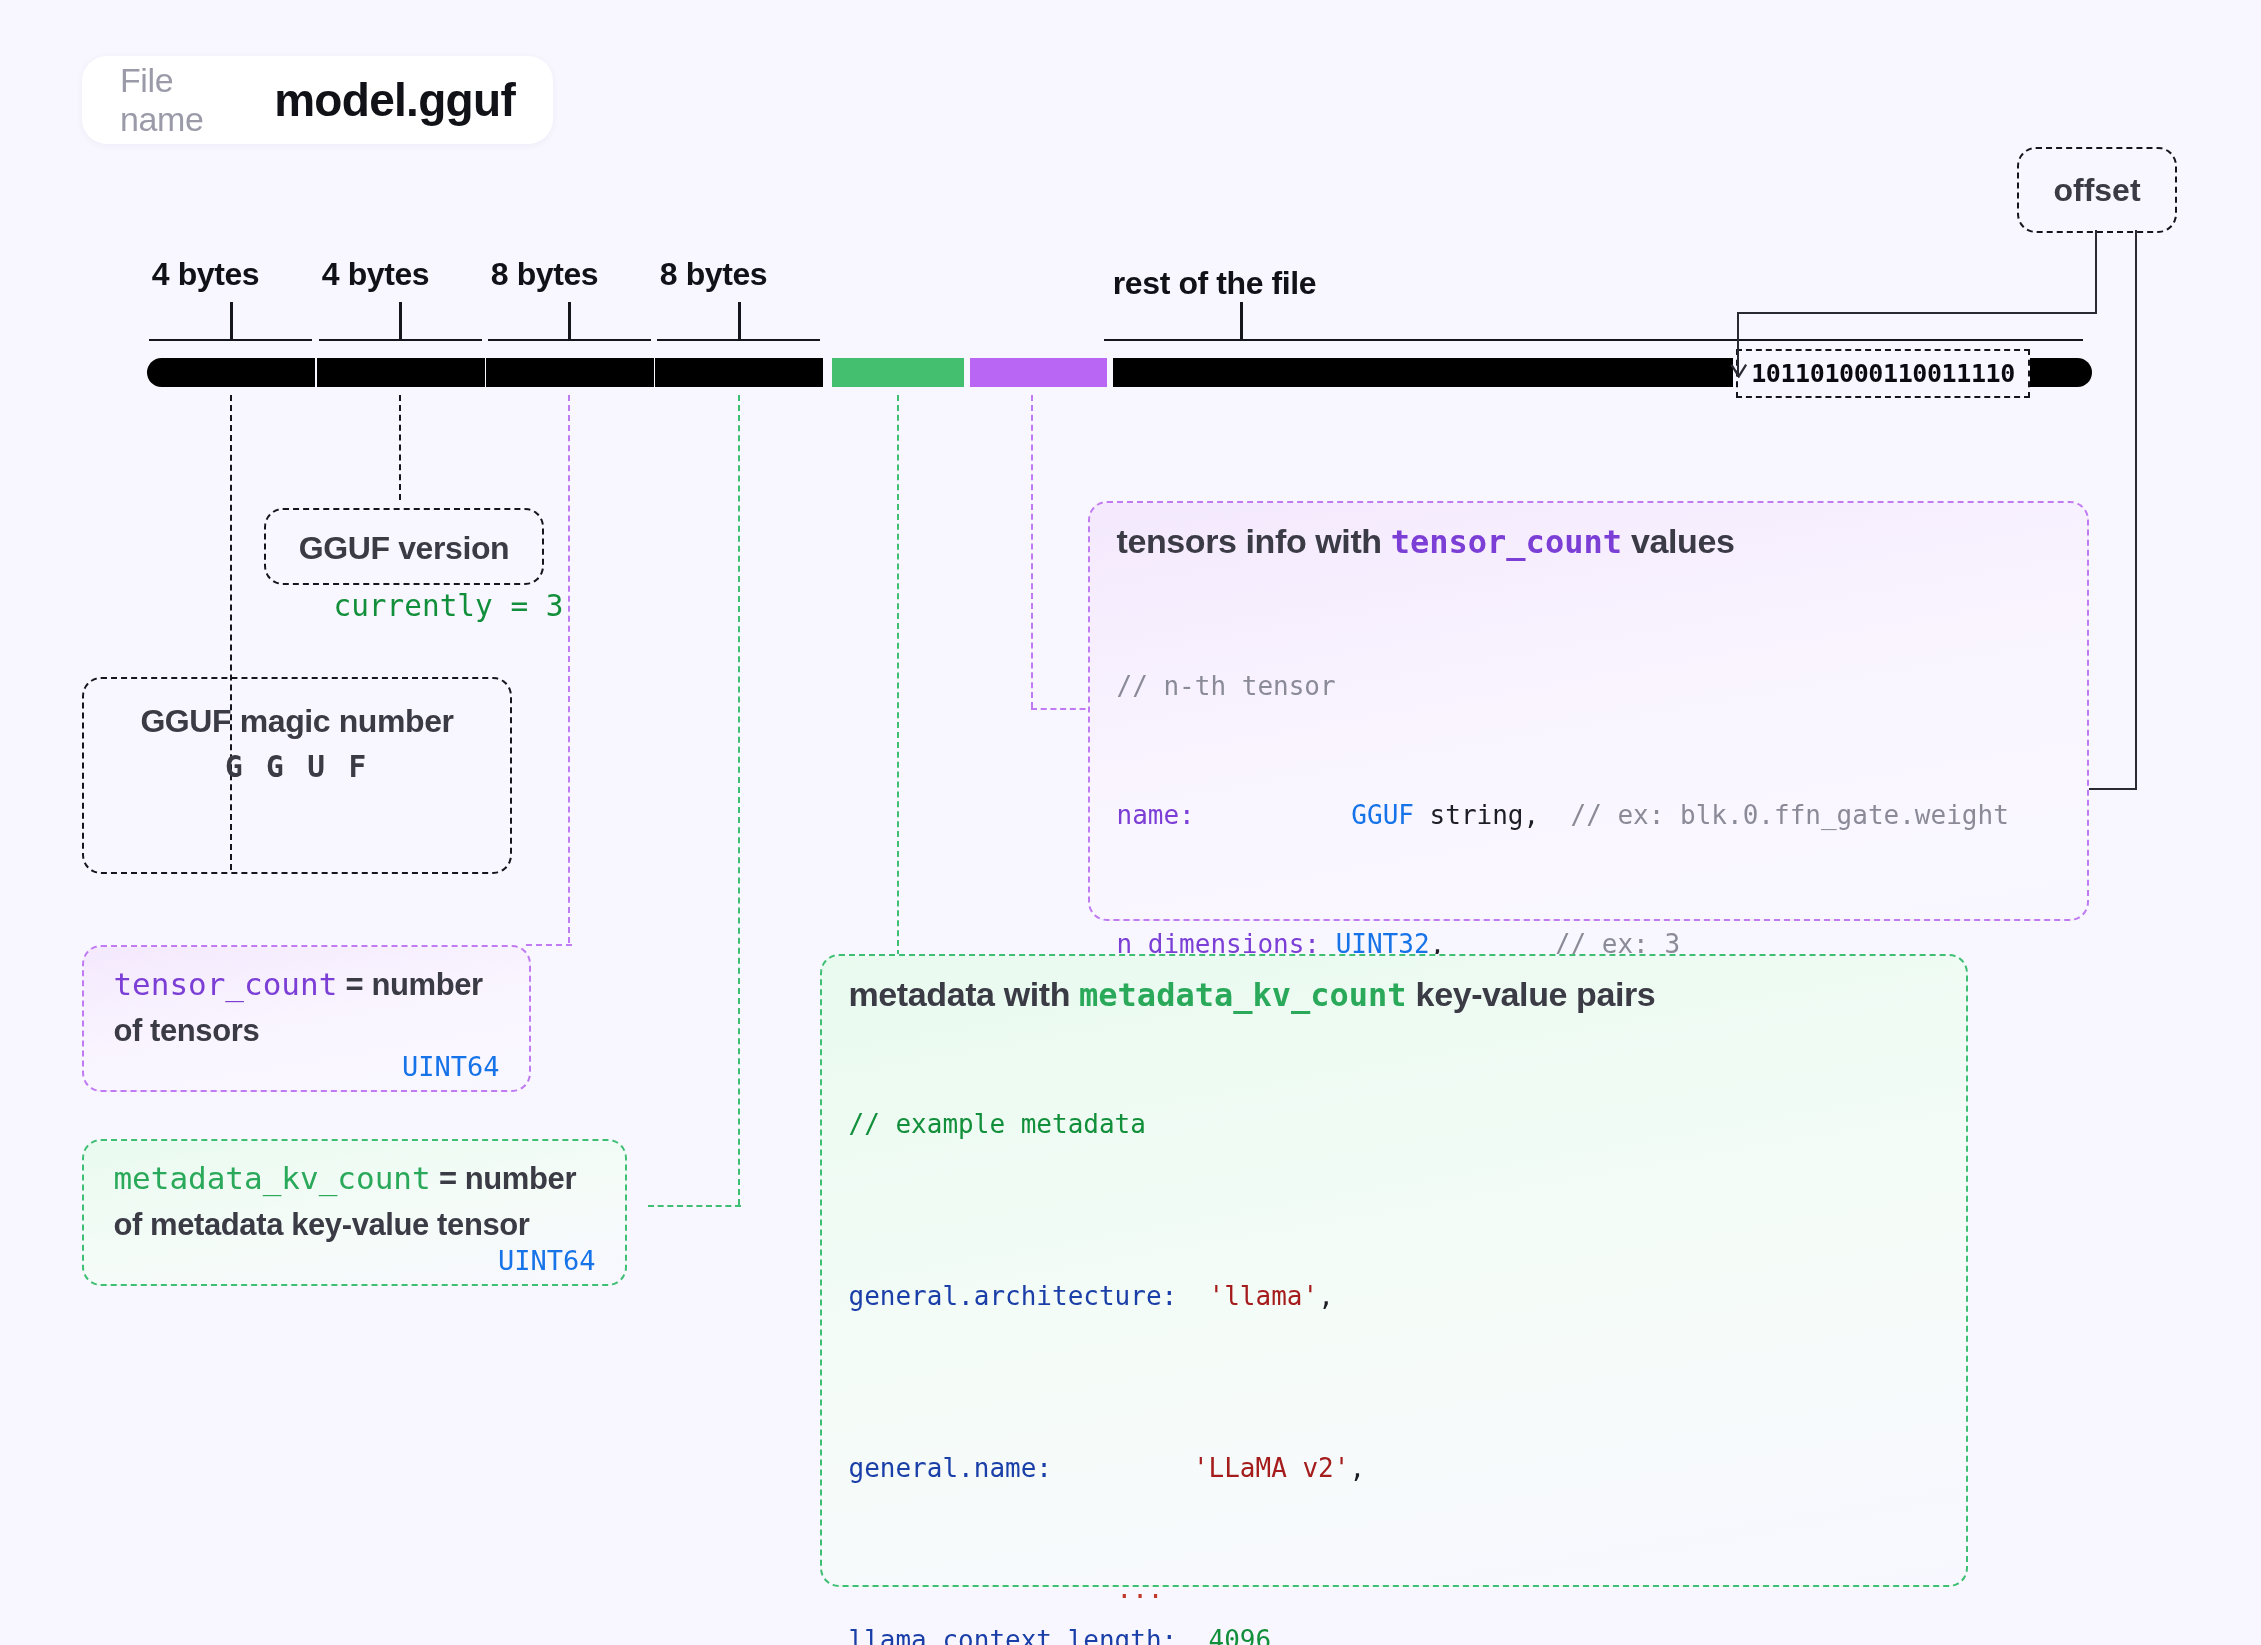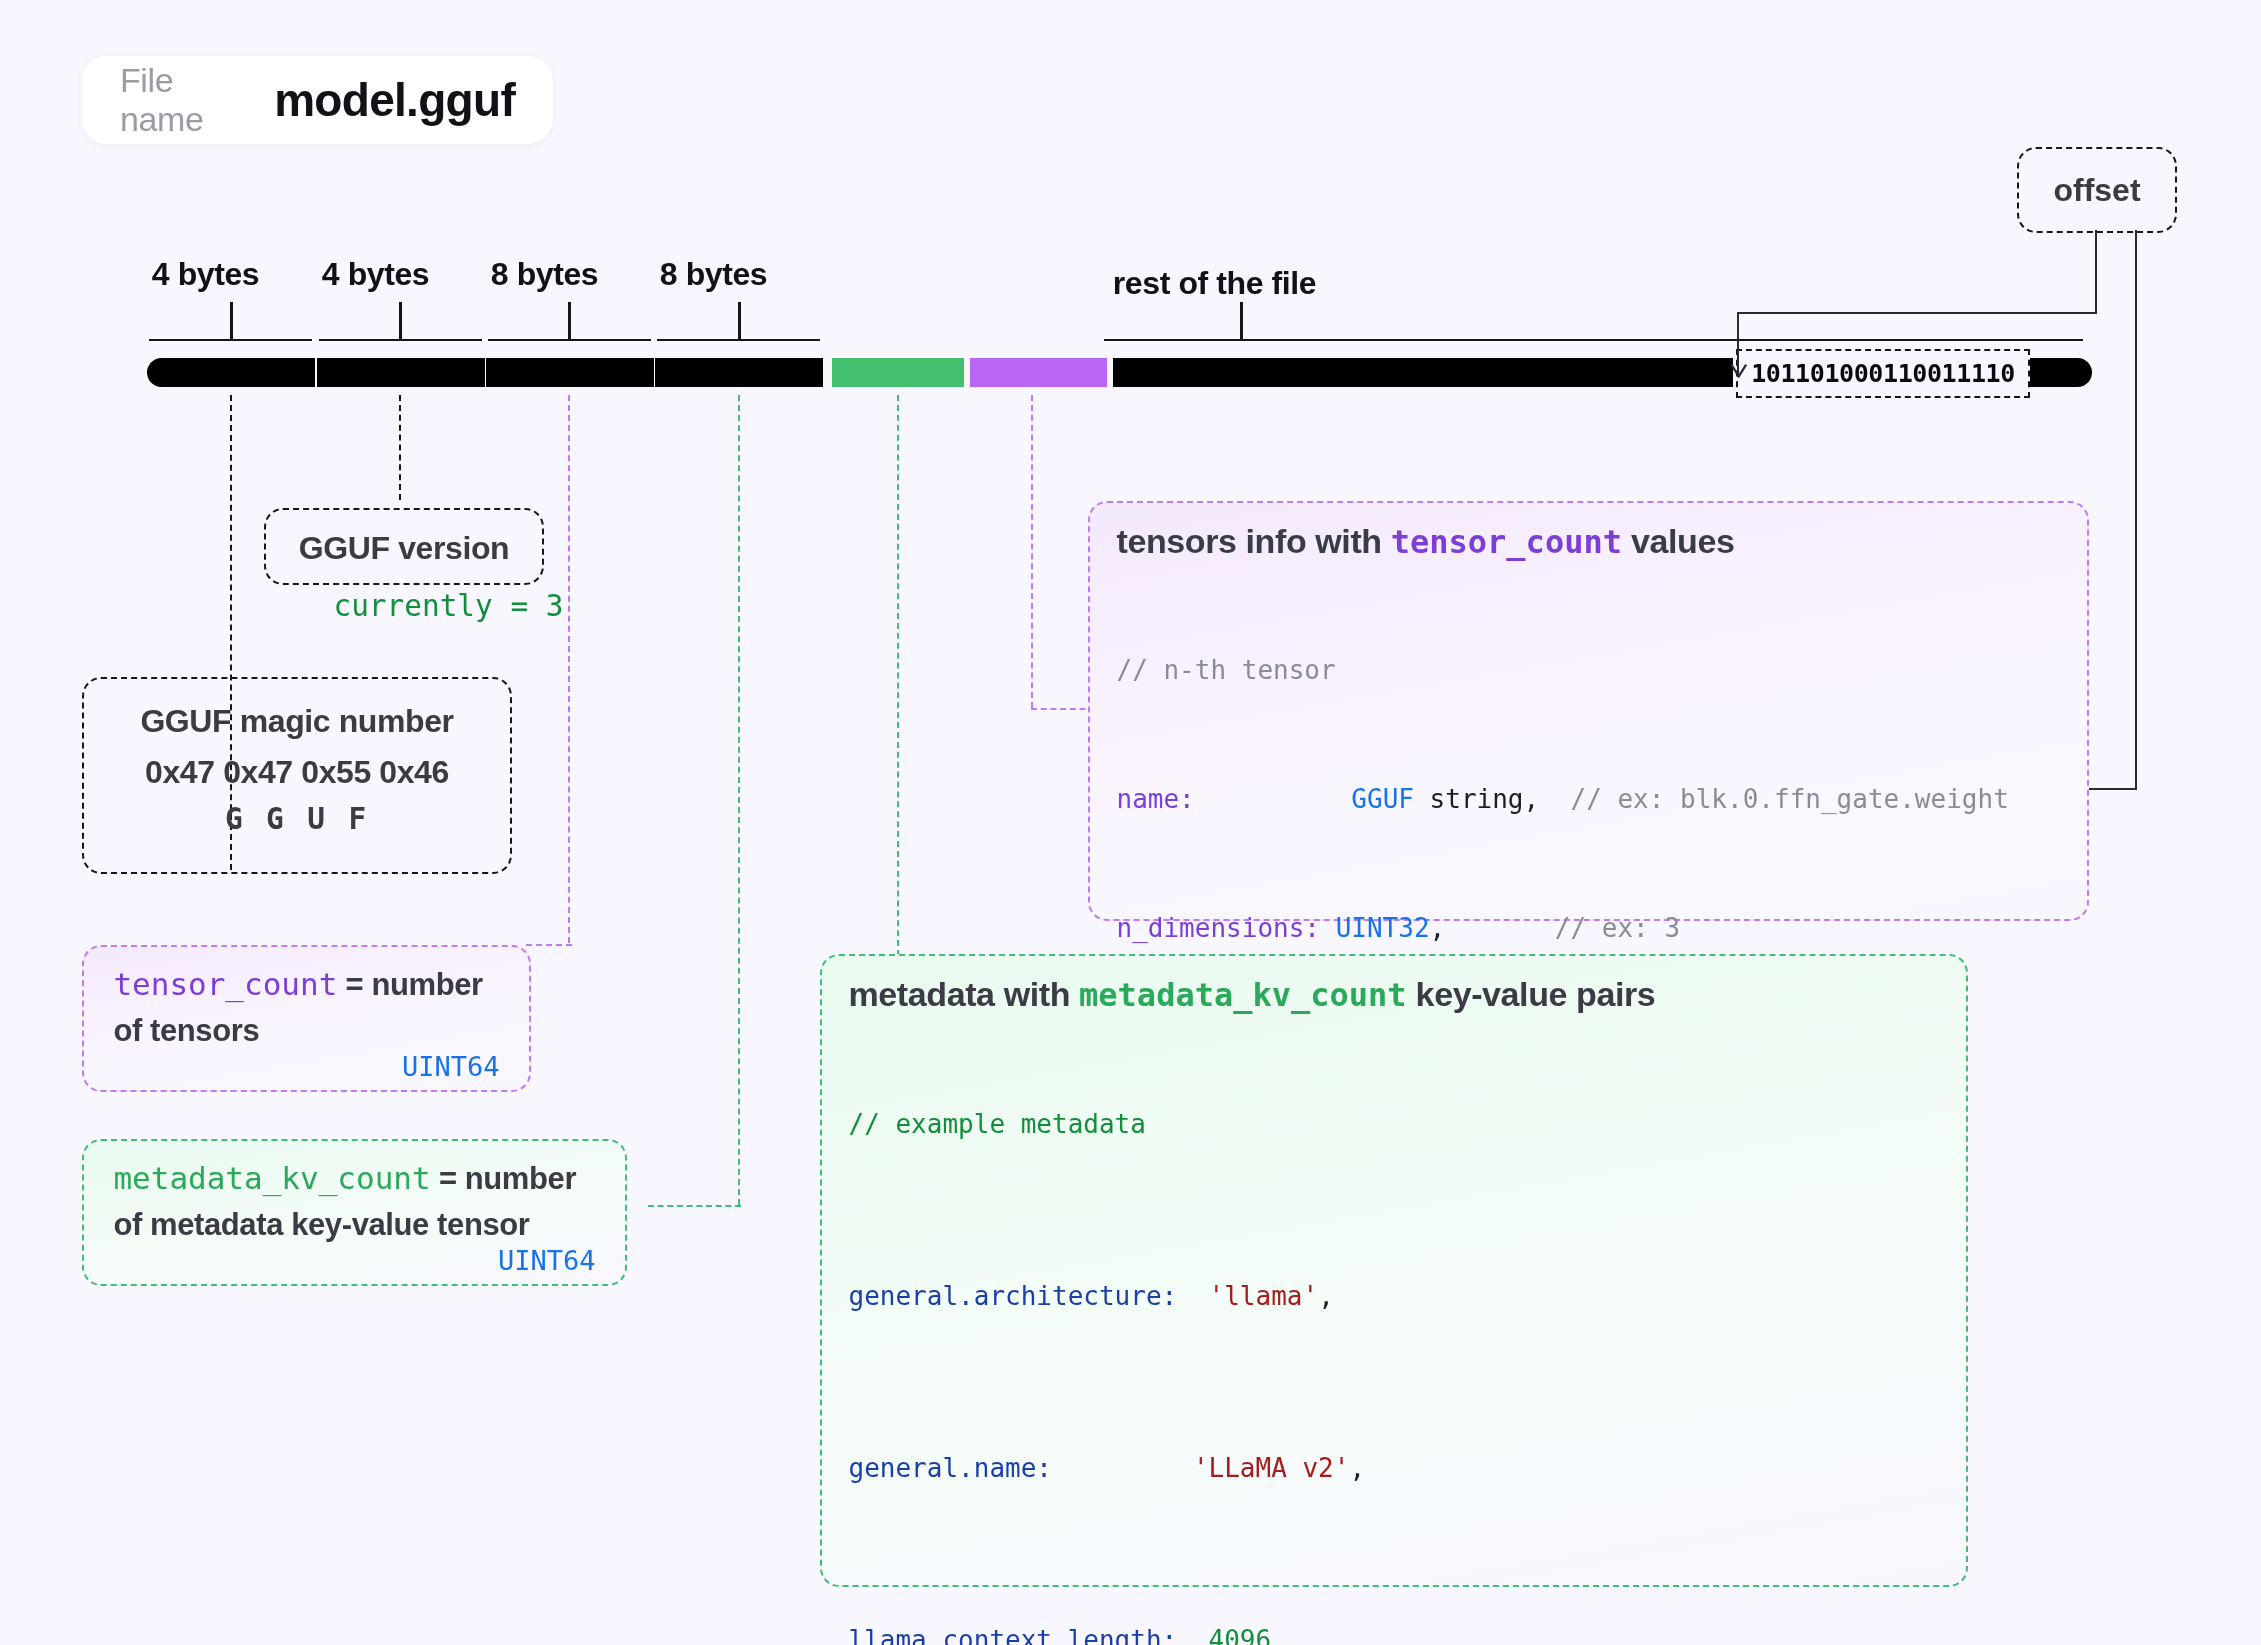--- a/index.html
+++ b/index.html
@@ -158,42 +158,41 @@
 
 <div class="abs conn v-green" style="left:897px;top:395px;height:561px;"></div>
 
 <div class="callout cb-black" style="left:264px;top:508px;width:280px;height:77px;">
   <div class="ctitle" style="text-align:center;line-height:77px;">GGUF version</div>
 </div>
 <div class="abs mono" style="left:294px;top:589px;width:309px;font-size:29.4px;color:#128f3a;text-align:center;">currently = 3</div>
 
 <div class="callout cb-black" style="left:82px;top:677px;width:430px;height:197px;">
   <div class="ctitle" style="text-align:center;margin-top:23.6px;">GGUF magic number</div>
-  <div class="ctitle" style="text-align:center;margin-top:14.7px;font-weight:700;">0x47 0x47 0x55 0x46</div>
   <div class="ctitle mono" style="text-align:center;margin-top:10.3px;font-size:29.4px;letter-spacing:2.9px;">G        G        U        F</div>
 </div>
 
 <div class="callout cb-purple" style="left:82px;top:945px;width:449px;height:147px;padding:19px 29.4px;">
   <div style="font-size:0;">
     <span class="mono" style="font-size:31px;color:#7c3fd6;">tensor_count</span><span class="ctitle" style="font-size:31px;"> = number</span>
   </div>
   <div class="ctitle" style="font-size:31px;margin-top:10.3px;">of tensors</div>
   <div class="uint-tag" style="text-align:right;margin-top:1.5px;">UINT64</div>
 </div>
 
 <div class="callout cb-green" style="left:82px;top:1139px;width:545px;height:147px;padding:19px 29.4px;">
   <div style="font-size:0;">
     <span class="mono" style="font-size:31px;color:#2aa95a;">metadata_kv_count</span><span class="ctitle" style="font-size:31px;"> = number</span>
   </div>
   <div class="ctitle" style="font-size:31px;margin-top:10.3px;">of metadata key-value tensor</div>
   <div class="uint-tag" style="text-align:right;margin-top:1.5px;">UINT64</div>
 </div>
 
 <div class="callout cb-purple" style="left:1088px;top:501px;width:1001px;height:420px;padding:19px 26.5px;">
-  <div style="font-size:0;margin-bottom:2px;">
+  <div style="font-size:0;margin-bottom:18px;">
     <span class="ctitle" style="font-size:34px;">tensors info with </span><span class="mono" style="font-size:32px;color:#7c3fd6;font-weight:700;">tensor_count</span><span class="ctitle" style="font-size:34px;"> values</span>
   </div>
   <div class="code">
     <div><span class="c-comment">// n-th tensor</span></div>
     <div><span class="c-key-purple">name:</span><span>          </span><span class="c-type">GGUF</span><span class="c-plain"> string,</span><span class="c-comment">  // ex: blk.0.ffn_gate.weight</span></div>
     <div><span class="c-key-purple">n_dimensions:</span><span> </span><span class="c-type">UINT32</span><span class="c-plain">,</span><span class="c-comment">       // ex: 3</span></div>
     <div><span class="c-key-purple">dimensions:</span><span>   </span><span class="c-type">UINT64</span><span class="c-plain">[],</span><span class="c-comment">     // ex: [ 4096, 32000 ]</span></div>
     <div><span class="c-key-purple">type:</span><span>         </span><span class="c-type">UINT32</span><span class="c-plain">,</span><span class="c-comment">       // ex: 10 (GGML_TYPE_Q2_K)</span></div>
     <div><span class="c-key-purple">offset:</span><span>       </span><span class="c-type">UINT64</span><span class="c-plain"></span><span class="c-comment">        // ex: 43024384</span></div>
     <div><span class="c-comment">// (n+1)-th tensor</span></div>

